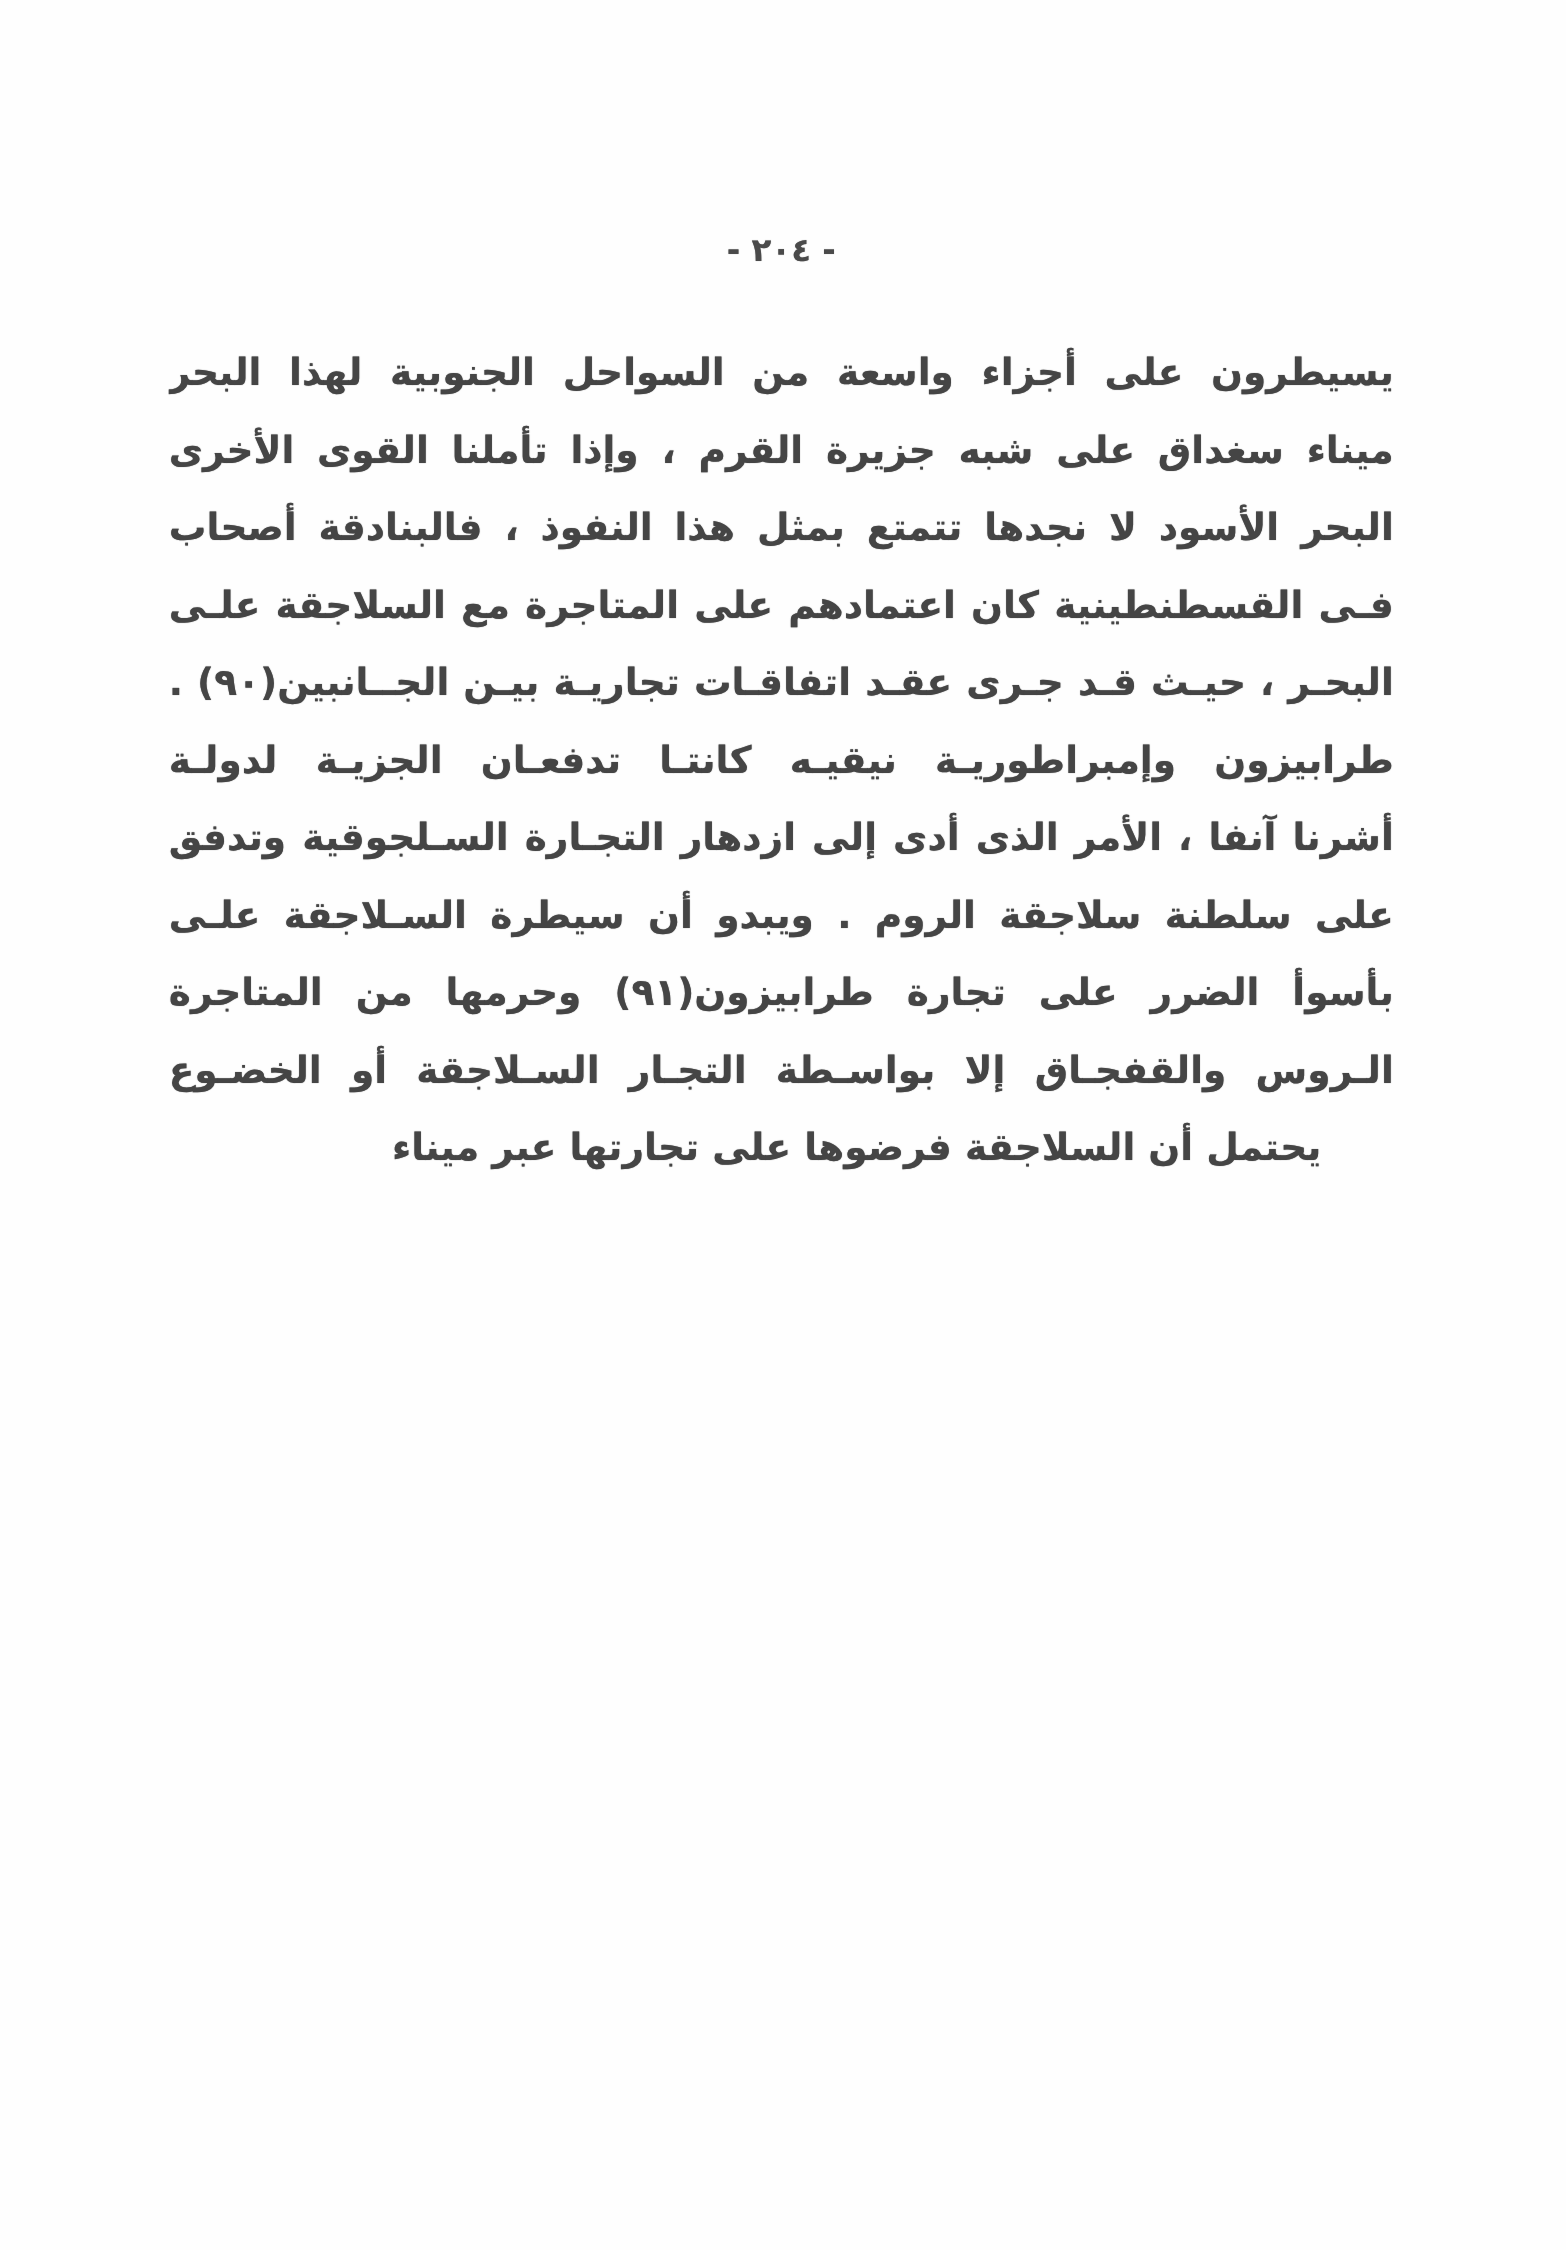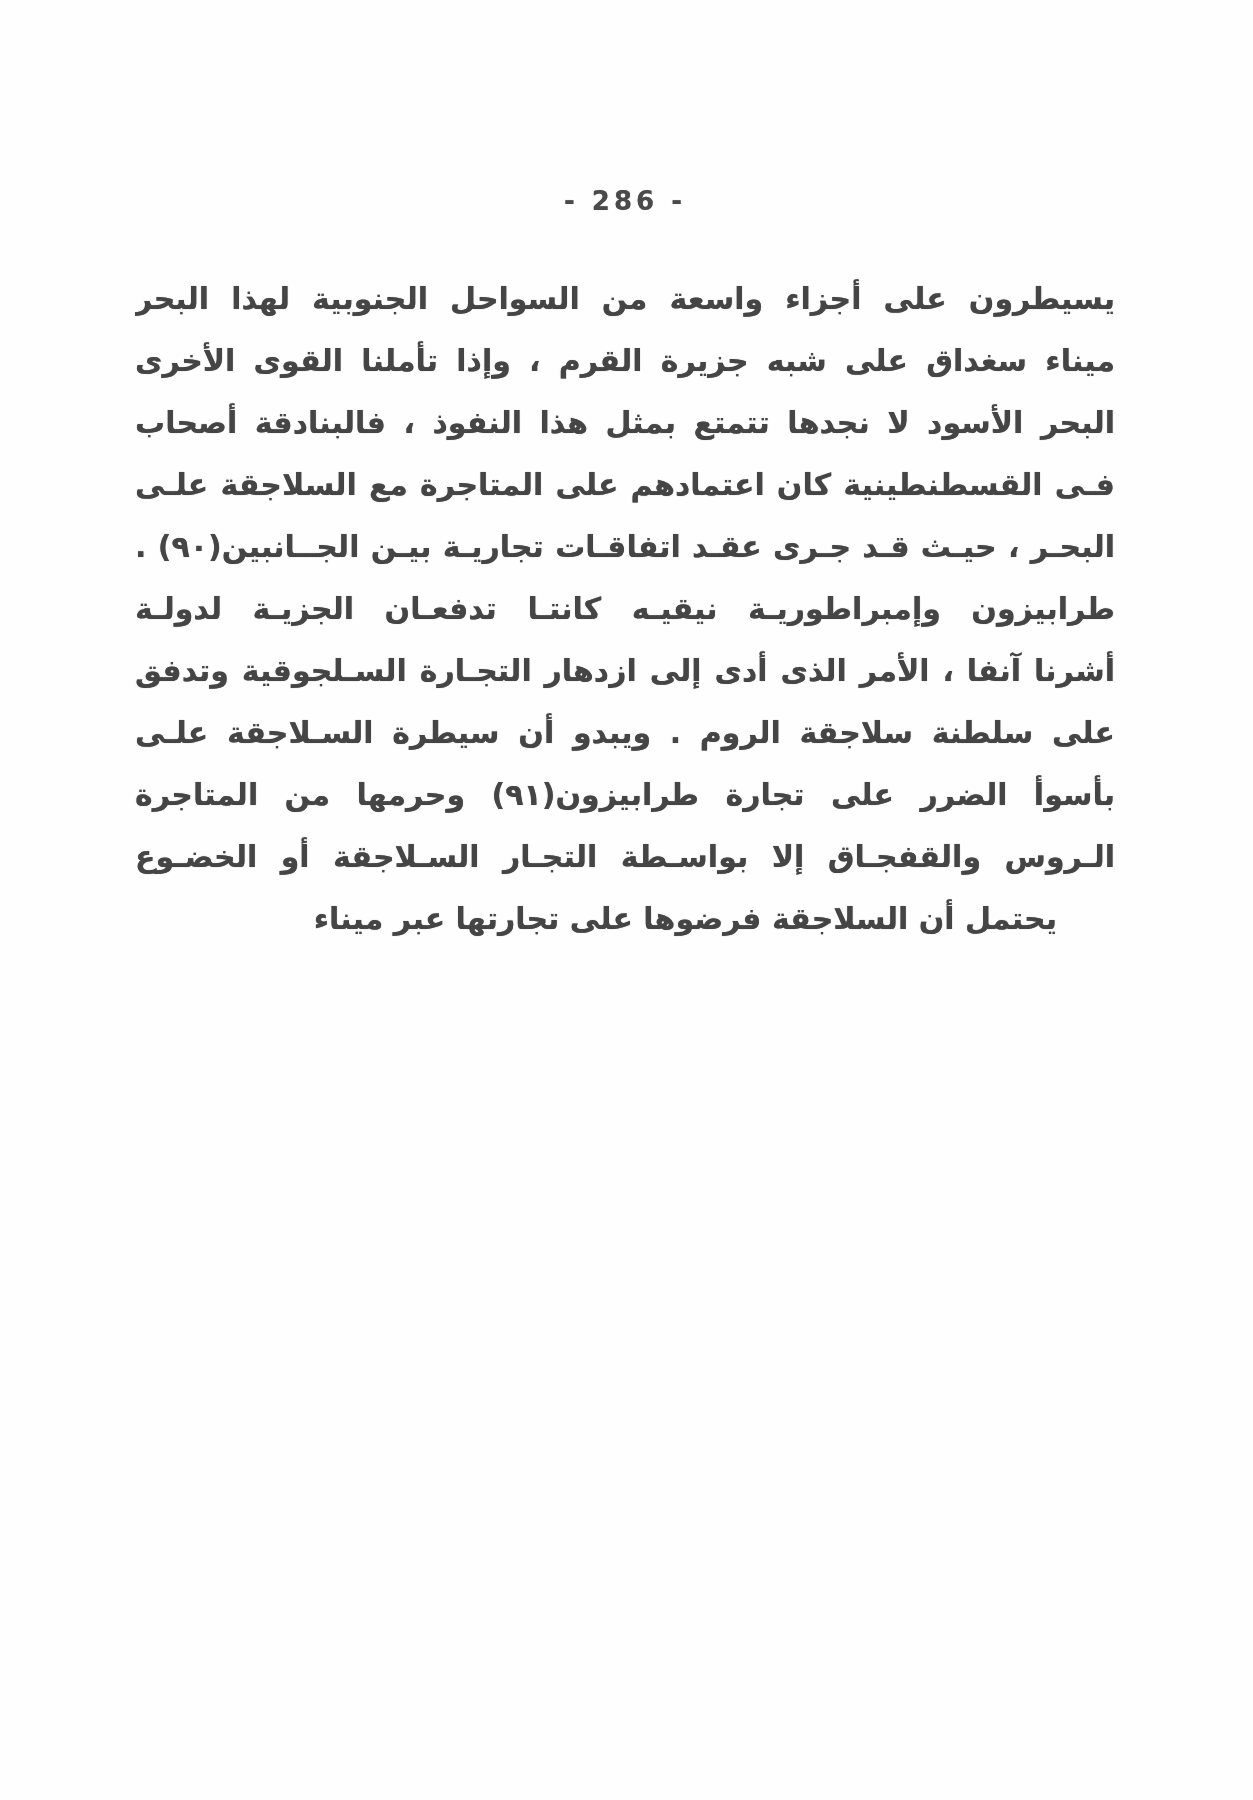--- a/index.html
+++ b/index.html
@@ -59,21 +59,21 @@
     padding-left: 150px;
     padding-right: 58px;
     box-sizing: border-box;
   }
 </style>
 </head>
 <body>
 
 <div class="scan-page">
 
-  <div class="page-number">- 286 -</div>
+  <div class="page-number">- ٢٠٤ -</div>
 
   <div class="paragraph">
     <div class="line">يسيطرون على أجزاء واسعة من السواحل الجنوبية لهذا البحر بالإضافـة إلـى</div>
     <div class="line">ميناء سغداق على شبه جزيرة القرم ، وإذا تأملنا القوى الأخرى المطلـة علـى</div>
     <div class="line">البحر الأسود لا نجدها تتمتع بمثل هذا النفوذ ، فالبنادقة أصحاب النفوذ القـوى</div>
     <div class="line">فـى القسطنطينية كان اعتمادهم على المتاجرة مع السلاجقة علـى سـواحل هذا</div>
     <div class="line">البحـر ، حيـث قـد جـرى عقـد اتفاقـات تجاريـة بيـن الجــانبين(٩٠) . كمــا أن</div>
     <div class="line">طرابيزون وإمبراطوريـة نيقيـه كانتـا تدفعـان الجزيـة لدولـة السـلاجقة ، كمـا</div>
     <div class="line">أشرنا آنفا ، الأمر الذى أدى إلى ازدهار التجـارة السـلجوقية وتدفق الثروات</div>
     <div class="line">على سلطنة سلاجقة الروم . ويبدو أن سيطرة السـلاجقة علـى سـغداق عـاد</div>

